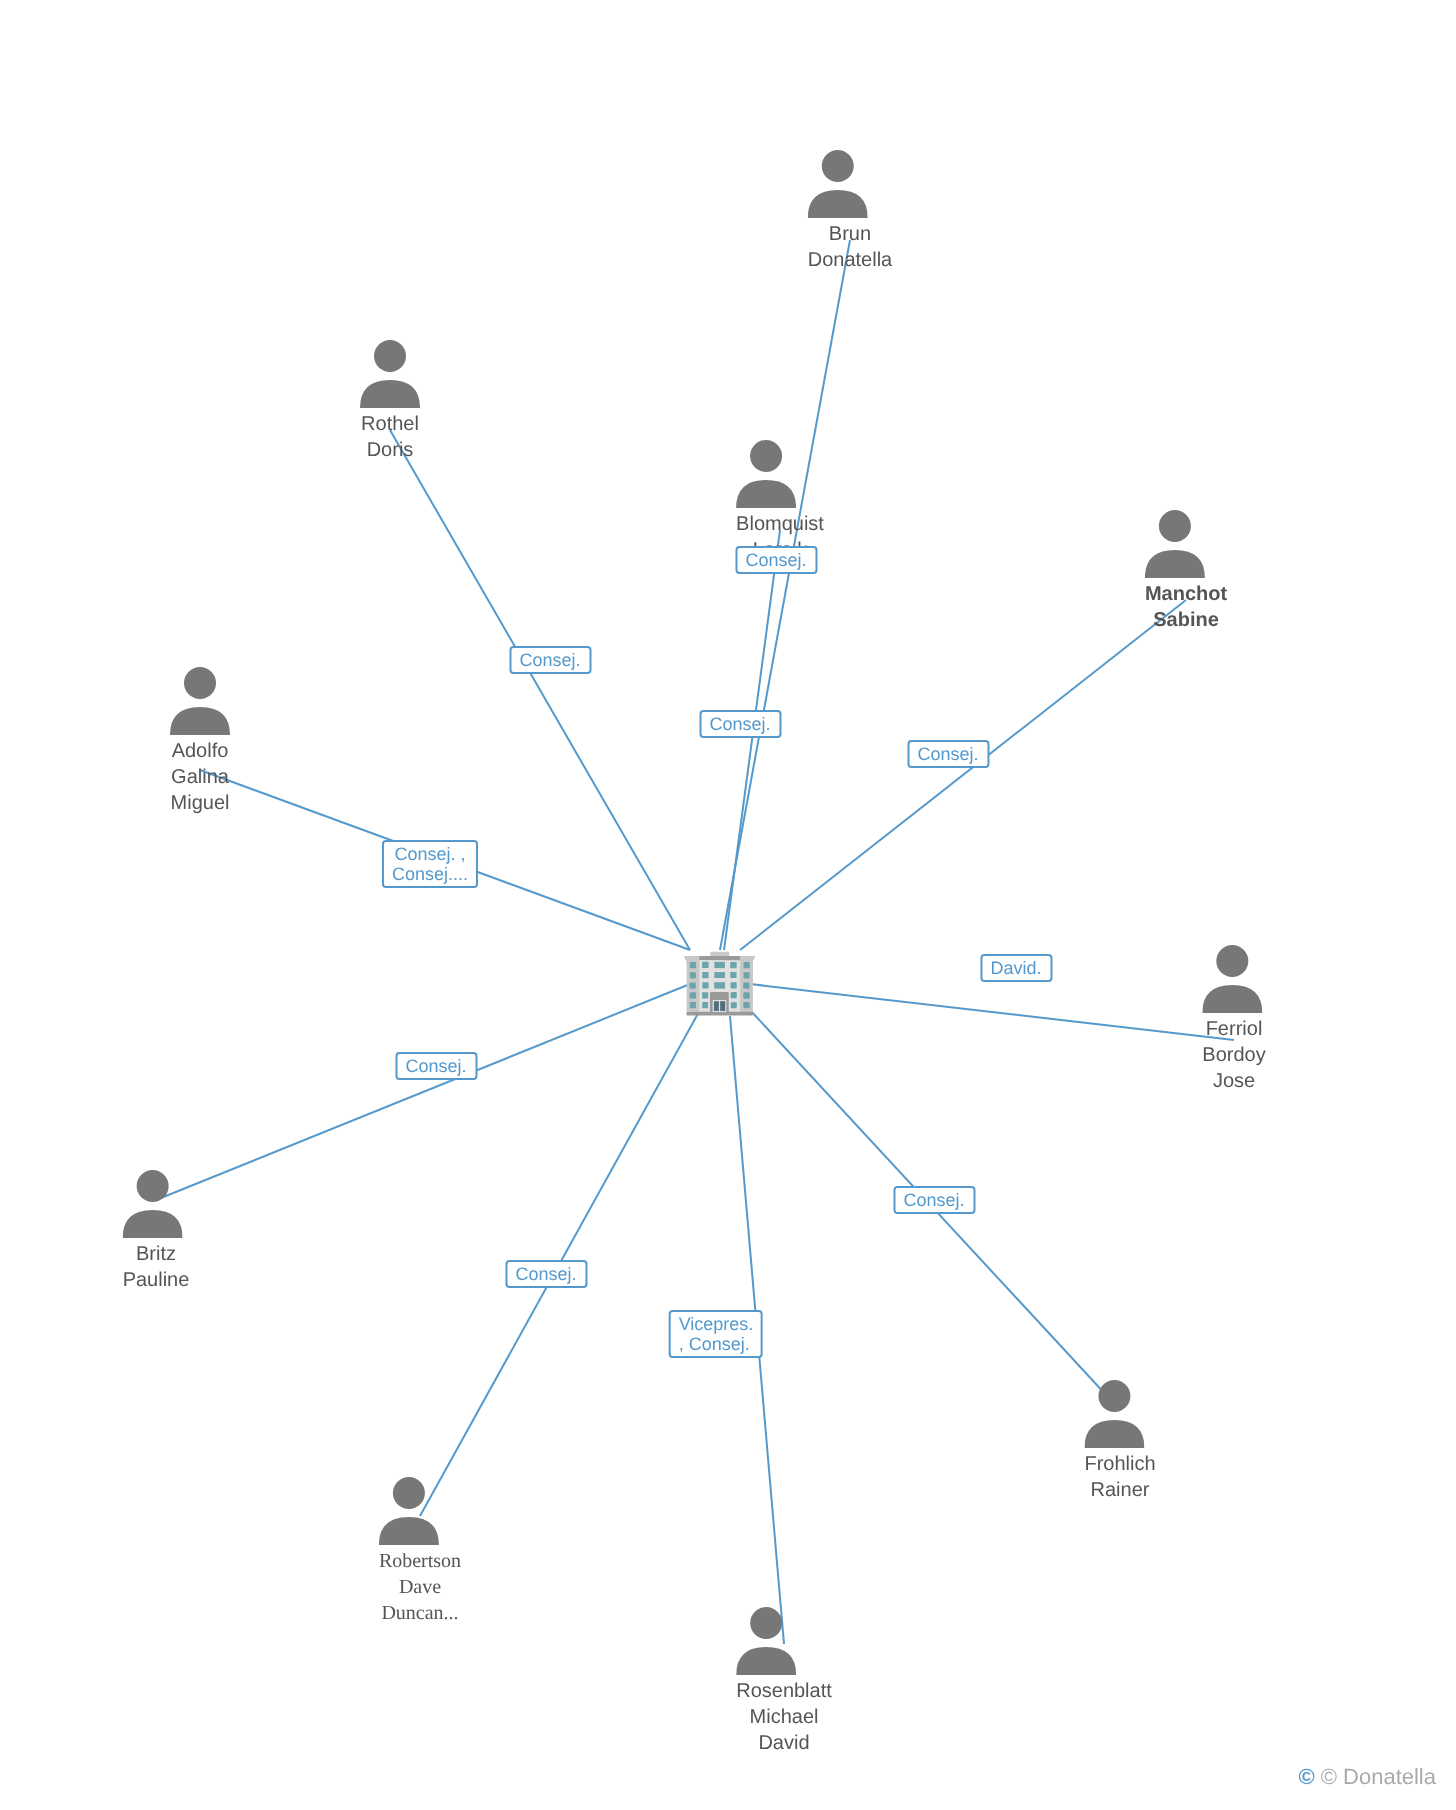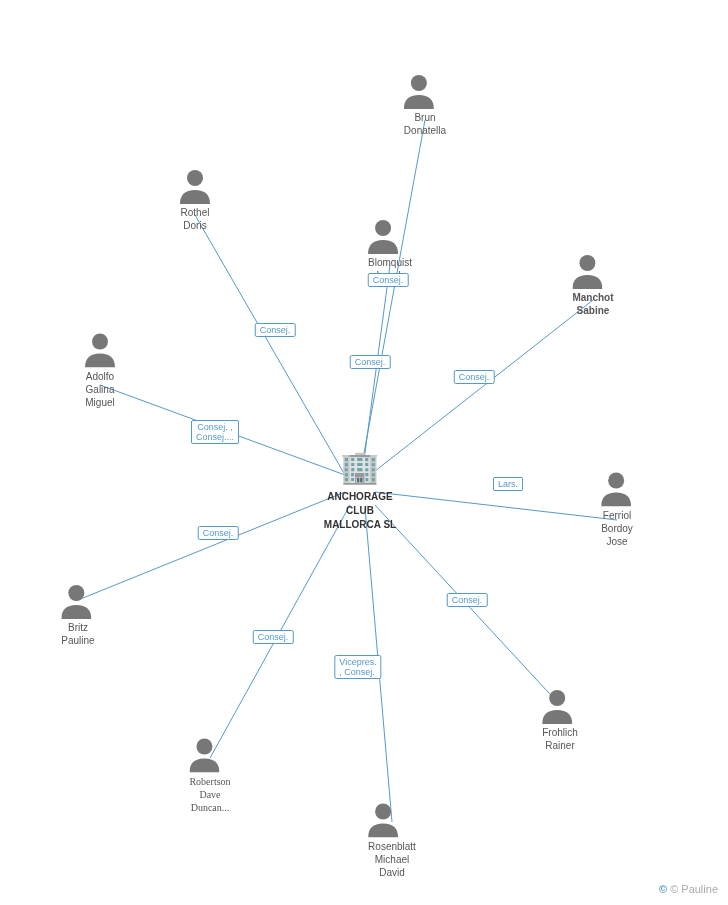--- a/index.html
+++ b/index.html
@@ -91,25 +91,24 @@
     <line x1="100" y1="385" x2="345" y2="475" stroke="#5599cc" stroke-width="1"></line>
     <line x1="617" y1="520" x2="375" y2="492" stroke="#5599cc" stroke-width="1"></line>
     <line x1="78" y1="600" x2="345" y2="492" stroke="#5599cc" stroke-width="1"></line>
     <line x1="560" y1="705" x2="375" y2="505" stroke="#5599cc" stroke-width="1"></line>
     <line x1="210" y1="758" x2="350" y2="505" stroke="#5599cc" stroke-width="1"></line>
     <line x1="392" y1="822" x2="365" y2="508" stroke="#5599cc" stroke-width="1"></line>
   </svg>
 
 <div class="center-node" style="left:360px;top:490px;">
   <div class="building-icon">🏢</div>
-  <div class="label">ANCHORAGE<br>CLUB<br>MALLORCA SL</div>
 </div>
 
 <div class="watermark">
-  <span class="c">©</span> <span>© Pauline</span>
+  <span class="c">©</span> <span>© Donatella</span>
 </div>
 
 <div class="node" style="left: 425px; top: 105px;">
     <svg class="person-icon" viewBox="0 0 30 36" fill="#777" xmlns="http://www.w3.org/2000/svg">
     <circle cx="15" cy="10" r="8"></circle>
     <path d="M0 36 Q0 22 15 22 Q30 22 30 36Z"></path>
   </svg>
     <div class="label">Brun<br>Donatella</div>
   </div>
 <div class="node" style="left: 195px; top: 200px;">
@@ -173,17 +172,17 @@
     <circle cx="15" cy="10" r="8"></circle>
     <path d="M0 36 Q0 22 15 22 Q30 22 30 36Z"></path>
   </svg>
     <div class="label">Rosenblatt<br>Michael<br>David</div>
   </div>
 <div class="badge" style="left: 388px; top: 280px;">Consej.</div>
 <div class="badge" style="left: 275px; top: 330px;">Consej.</div>
 <div class="badge" style="left: 474px; top: 377px;">Consej.</div>
 <div class="badge" style="left: 370px; top: 362px;">Consej.</div>
 <div class="badge" style="left: 215px; top: 432px; text-align: center;">Consej. ,<br>Consej....</div>
-<div class="badge" style="left: 508px; top: 484px;">Lars.</div>
+<div class="badge" style="left: 508px; top: 484px;">David.</div>
 <div class="badge" style="left: 218px; top: 533px;">Consej.</div>
 <div class="badge" style="left: 273px; top: 637px;">Consej.</div>
 <div class="badge" style="left: 467px; top: 600px;">Consej.</div>
 <div class="badge" style="left: 358px; top: 667px;">Vicepres.<br>, Consej.</div>
 
 </body></html>

